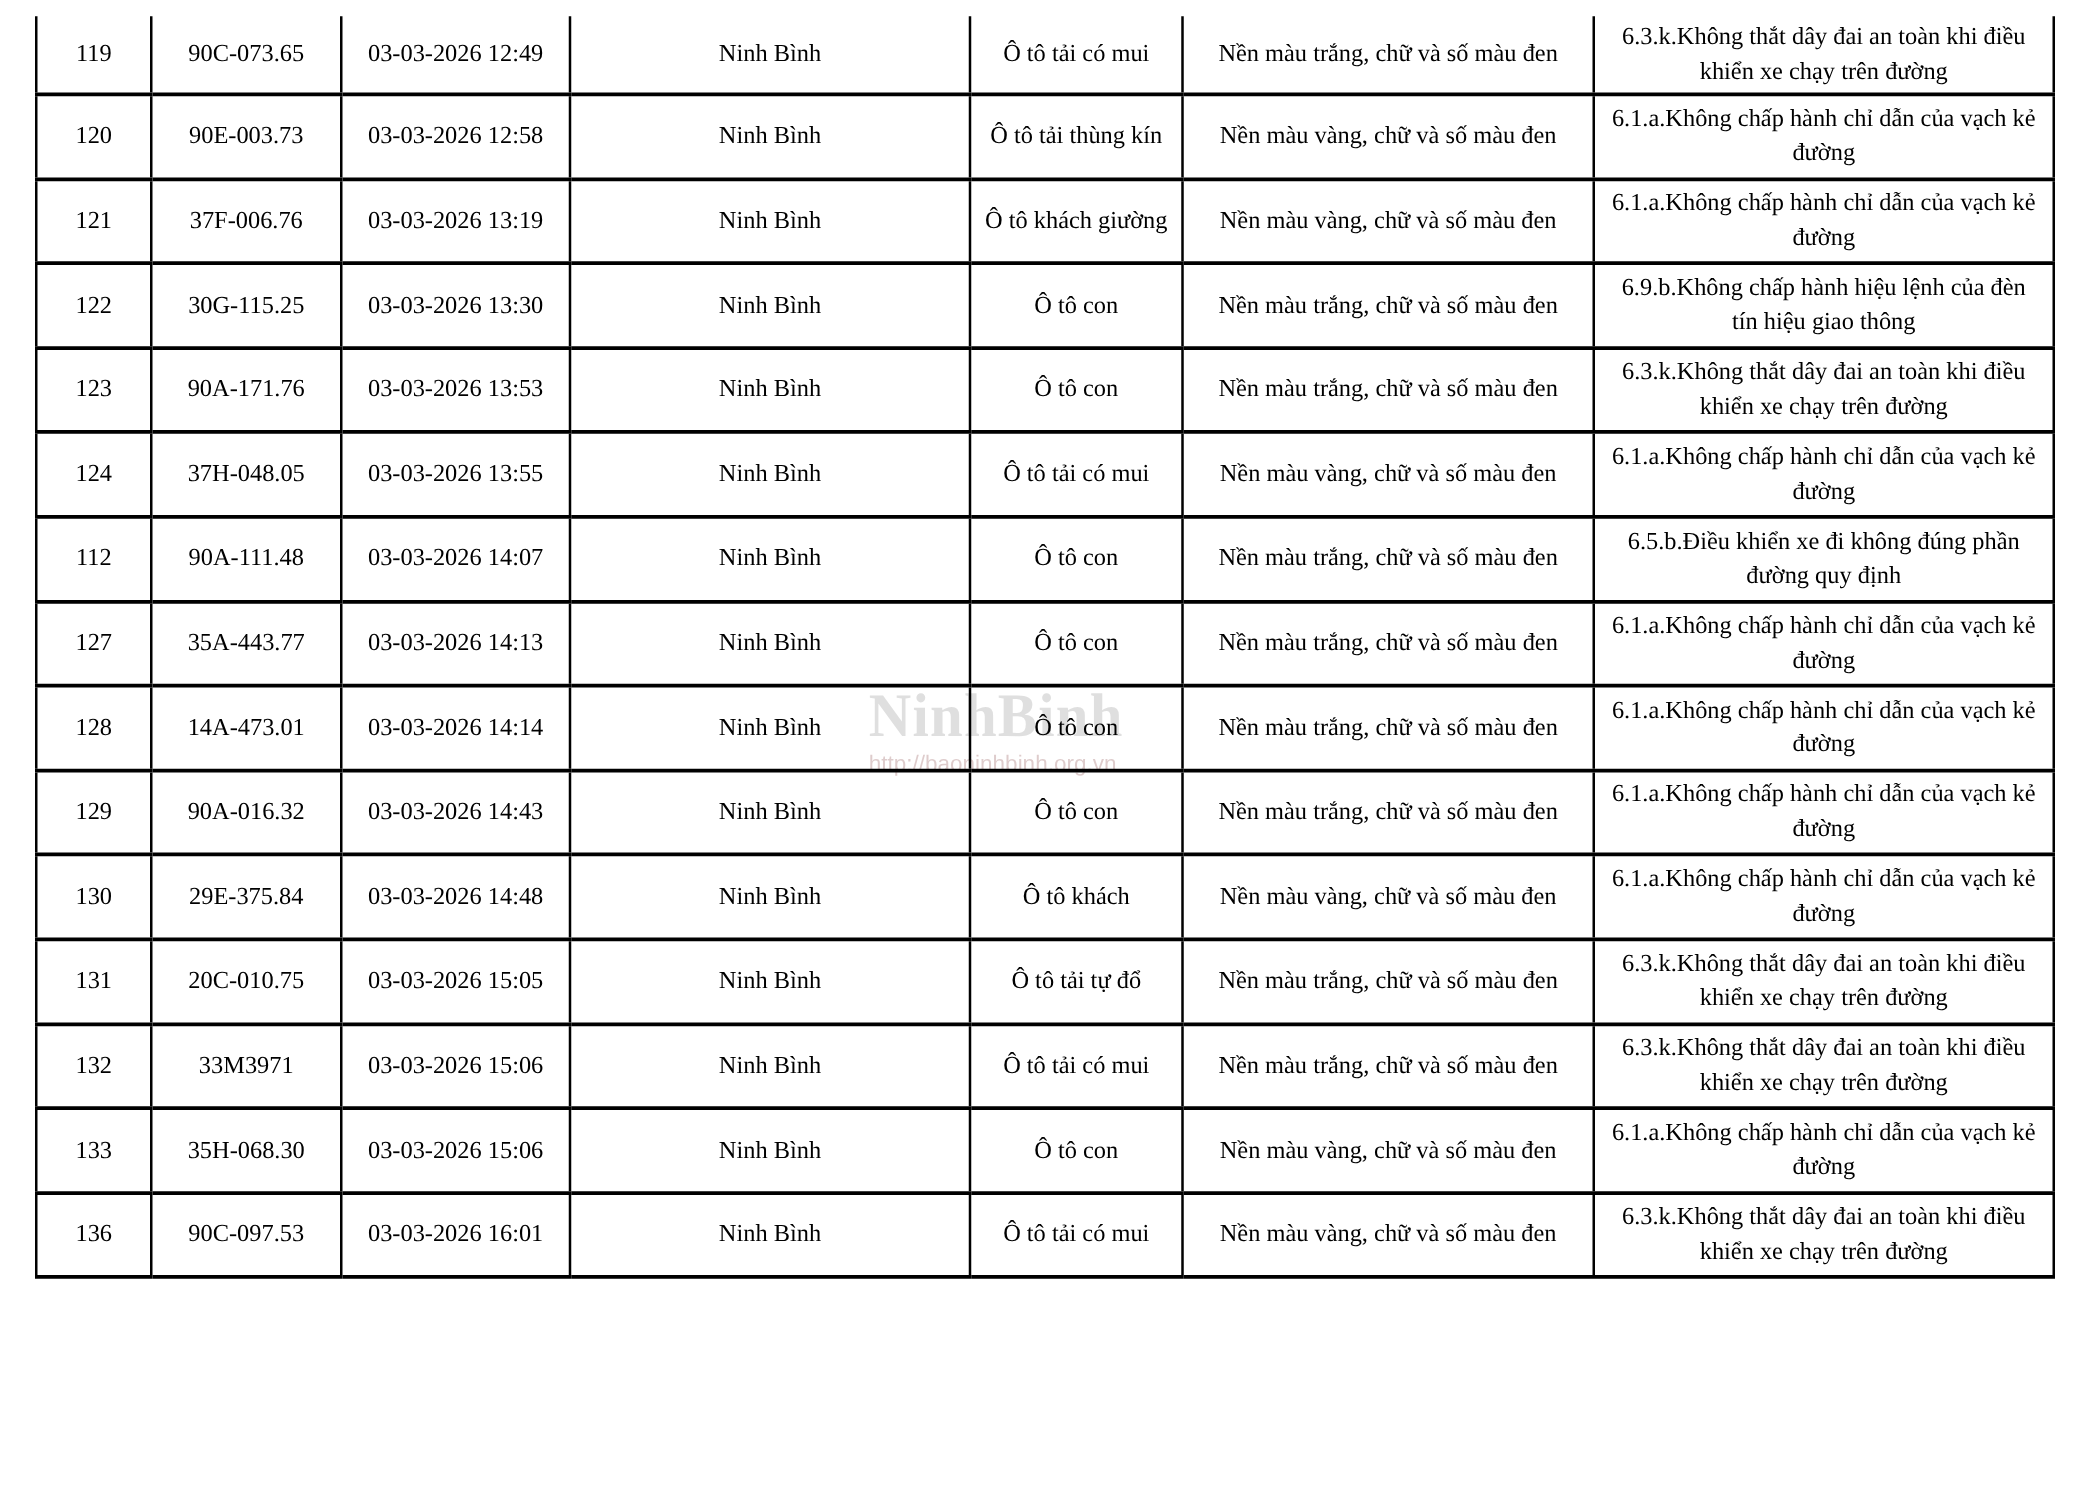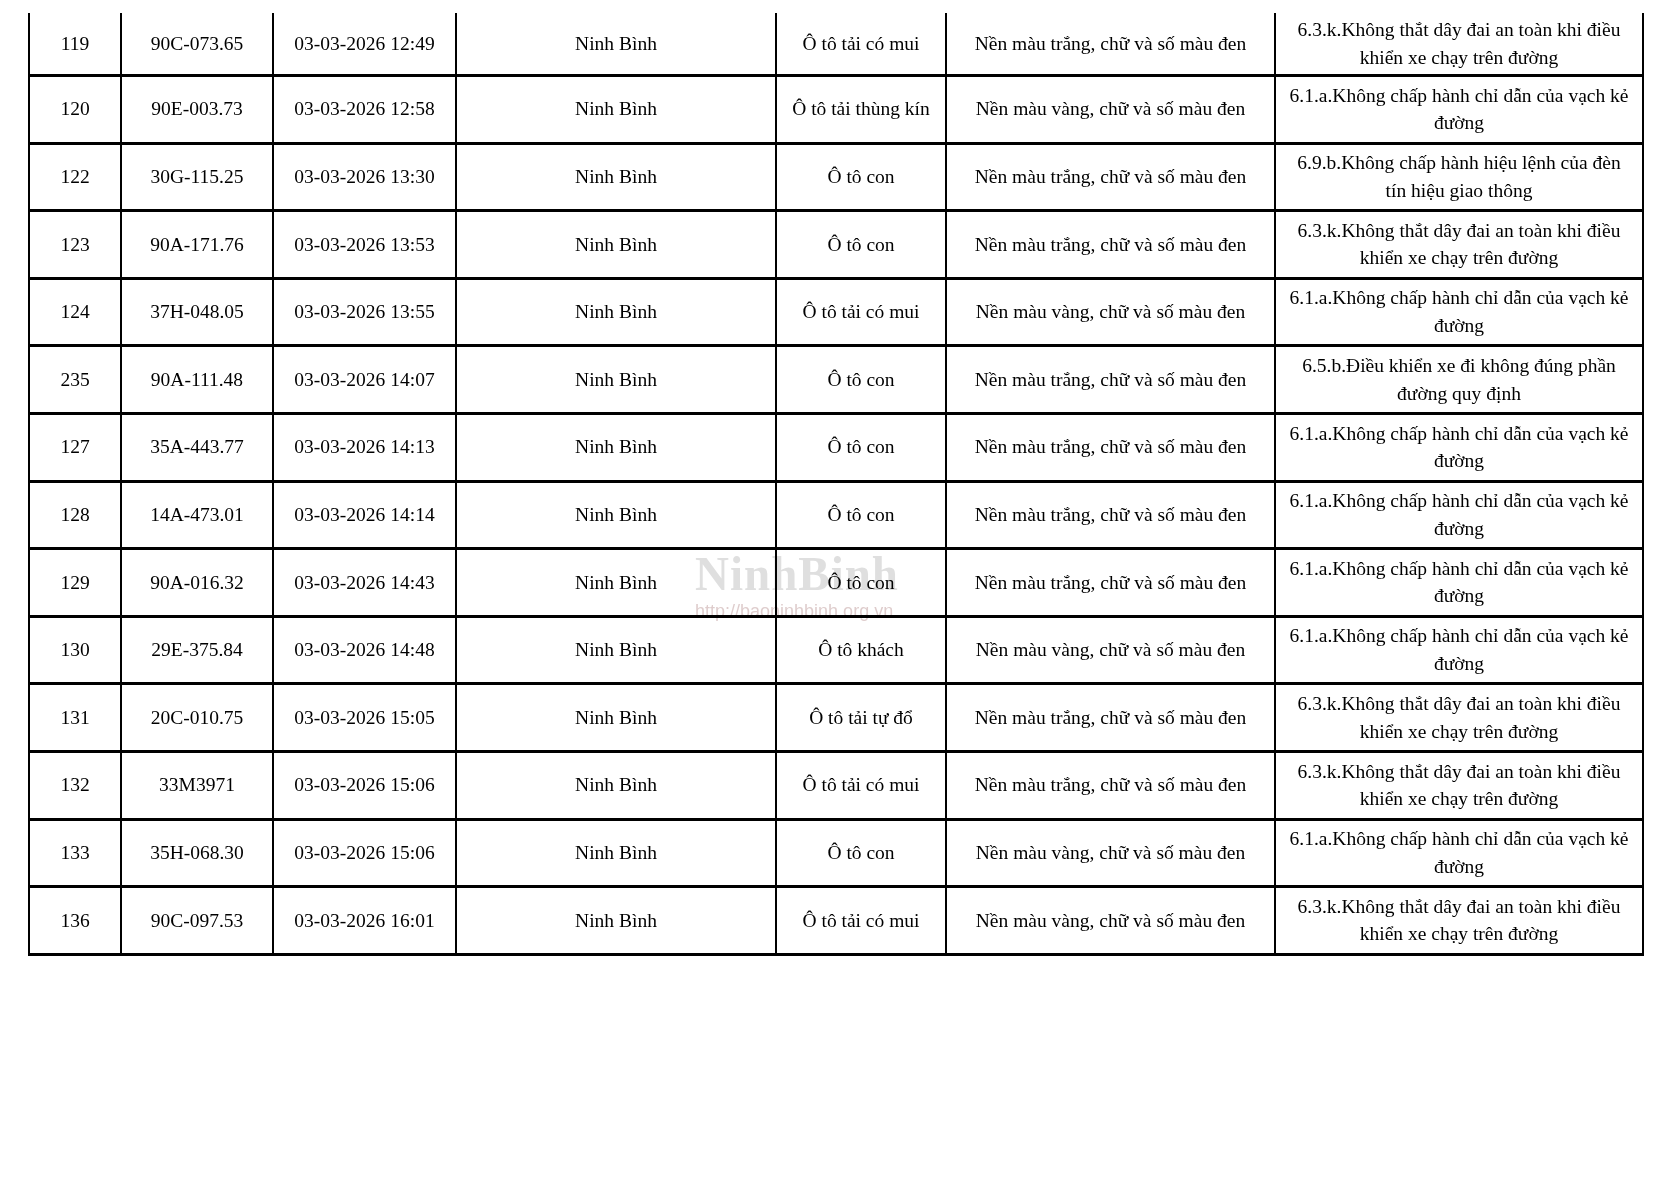--- a/index.html
+++ b/index.html
@@ -102,20 +102,29 @@
         <tr>
           <td class="col-stt">120</td>
           <td class="col-plate">90E-003.73</td>
           <td class="col-datetime">03-03-2026 12:58</td>
           <td class="col-location">Ninh Bình</td>
           <td class="col-vehicle">Ô tô tải thùng kín</td>
           <td class="col-plate_colors">Nền màu vàng, chữ và số màu đen</td>
           <td class="col-violation">6.1.a.Không chấp hành chỉ dẫn của vạch kẻ đường</td>
         </tr>
         <tr>
+          <td class="col-stt">121</td>
+          <td class="col-plate">37F-006.76</td>
+          <td class="col-datetime">03-03-2026 13:19</td>
+          <td class="col-location">Ninh Bình</td>
+          <td class="col-vehicle">Ô tô khách giường</td>
+          <td class="col-plate_colors">Nền màu vàng, chữ và số màu đen</td>
+          <td class="col-violation">6.1.a.Không chấp hành chỉ dẫn của vạch kẻ đường</td>
+        </tr>
+        <tr>
           <td class="col-stt">122</td>
           <td class="col-plate">30G-115.25</td>
           <td class="col-datetime">03-03-2026 13:30</td>
           <td class="col-location">Ninh Bình</td>
           <td class="col-vehicle">Ô tô con</td>
           <td class="col-plate_colors">Nền màu trắng, chữ và số màu đen</td>
           <td class="col-violation">6.9.b.Không chấp hành hiệu lệnh của đèn tín hiệu giao thông</td>
         </tr>
         <tr>
           <td class="col-stt">123</td>
@@ -129,21 +138,21 @@
         <tr>
           <td class="col-stt">124</td>
           <td class="col-plate">37H-048.05</td>
           <td class="col-datetime">03-03-2026 13:55</td>
           <td class="col-location">Ninh Bình</td>
           <td class="col-vehicle">Ô tô tải có mui</td>
           <td class="col-plate_colors">Nền màu vàng, chữ và số màu đen</td>
           <td class="col-violation">6.1.a.Không chấp hành chỉ dẫn của vạch kẻ đường</td>
         </tr>
         <tr>
-          <td class="col-stt">235</td>
+          <td class="col-stt">112</td>
           <td class="col-plate">90A-111.48</td>
           <td class="col-datetime">03-03-2026 14:07</td>
           <td class="col-location">Ninh Bình</td>
           <td class="col-vehicle">Ô tô con</td>
           <td class="col-plate_colors">Nền màu trắng, chữ và số màu đen</td>
           <td class="col-violation">6.5.b.Điều khiển xe đi không đúng phần đường quy định</td>
         </tr>
         <tr>
           <td class="col-stt">127</td>
           <td class="col-plate">35A-443.77</td>

